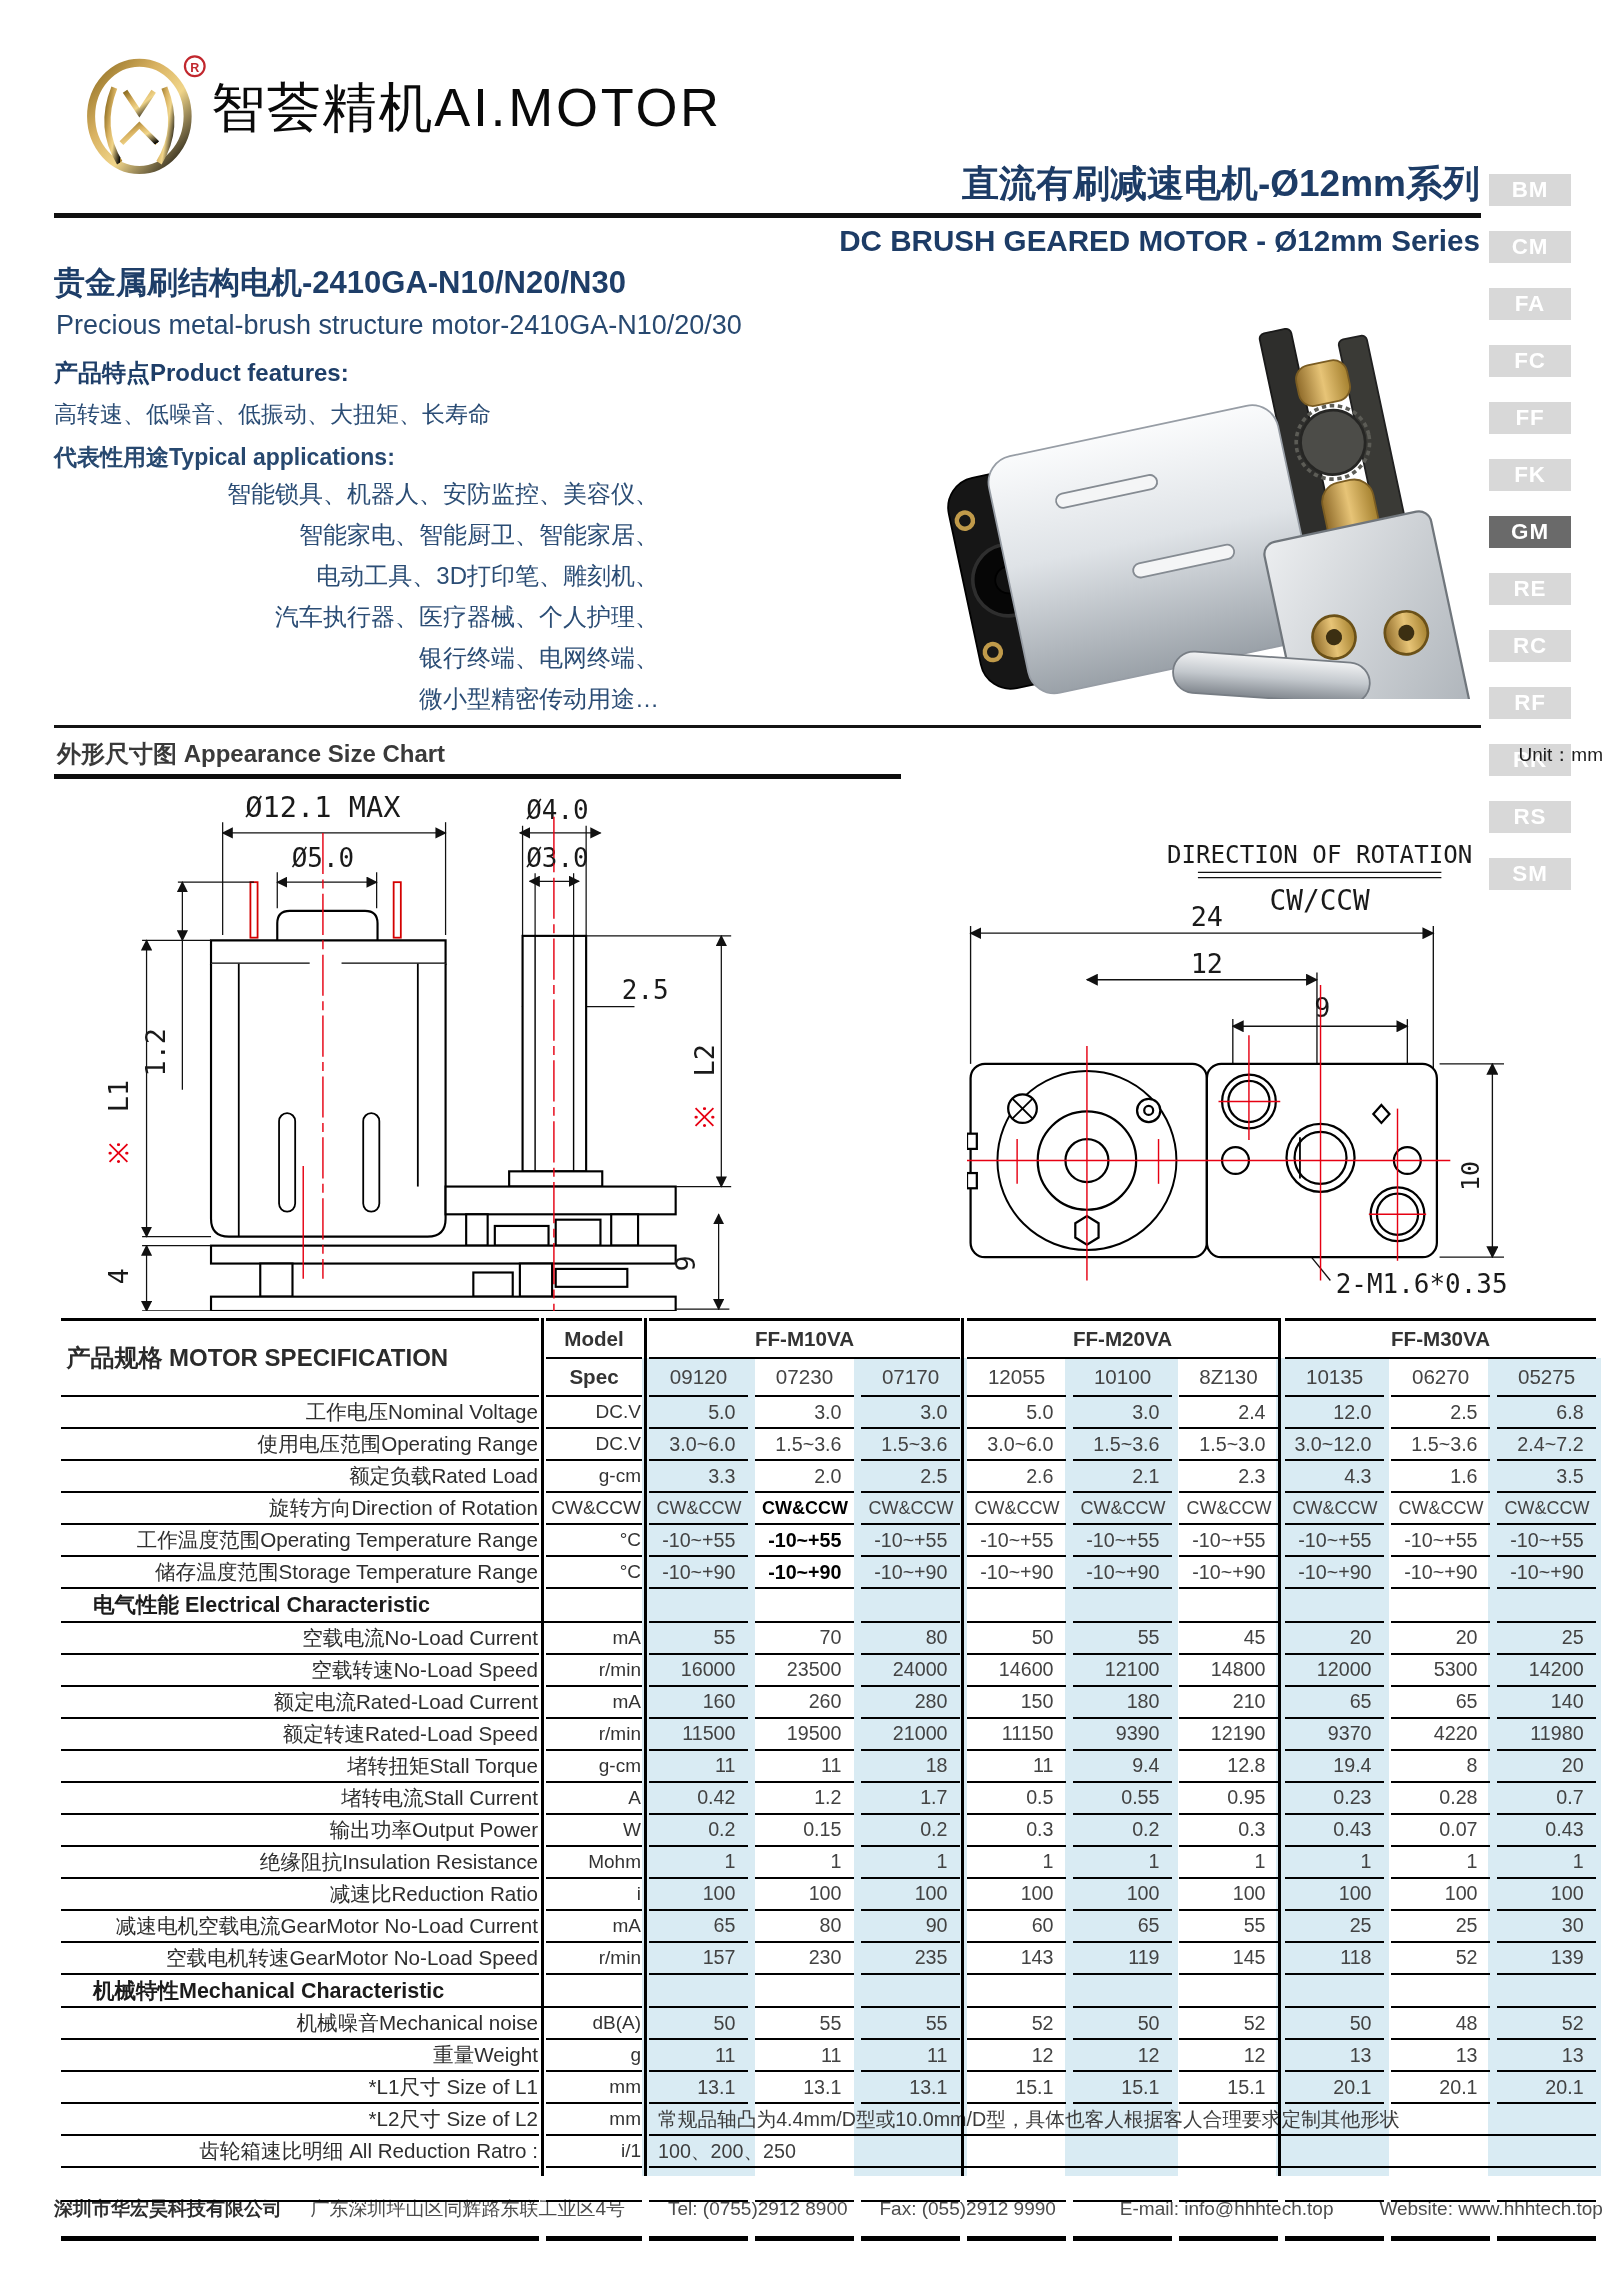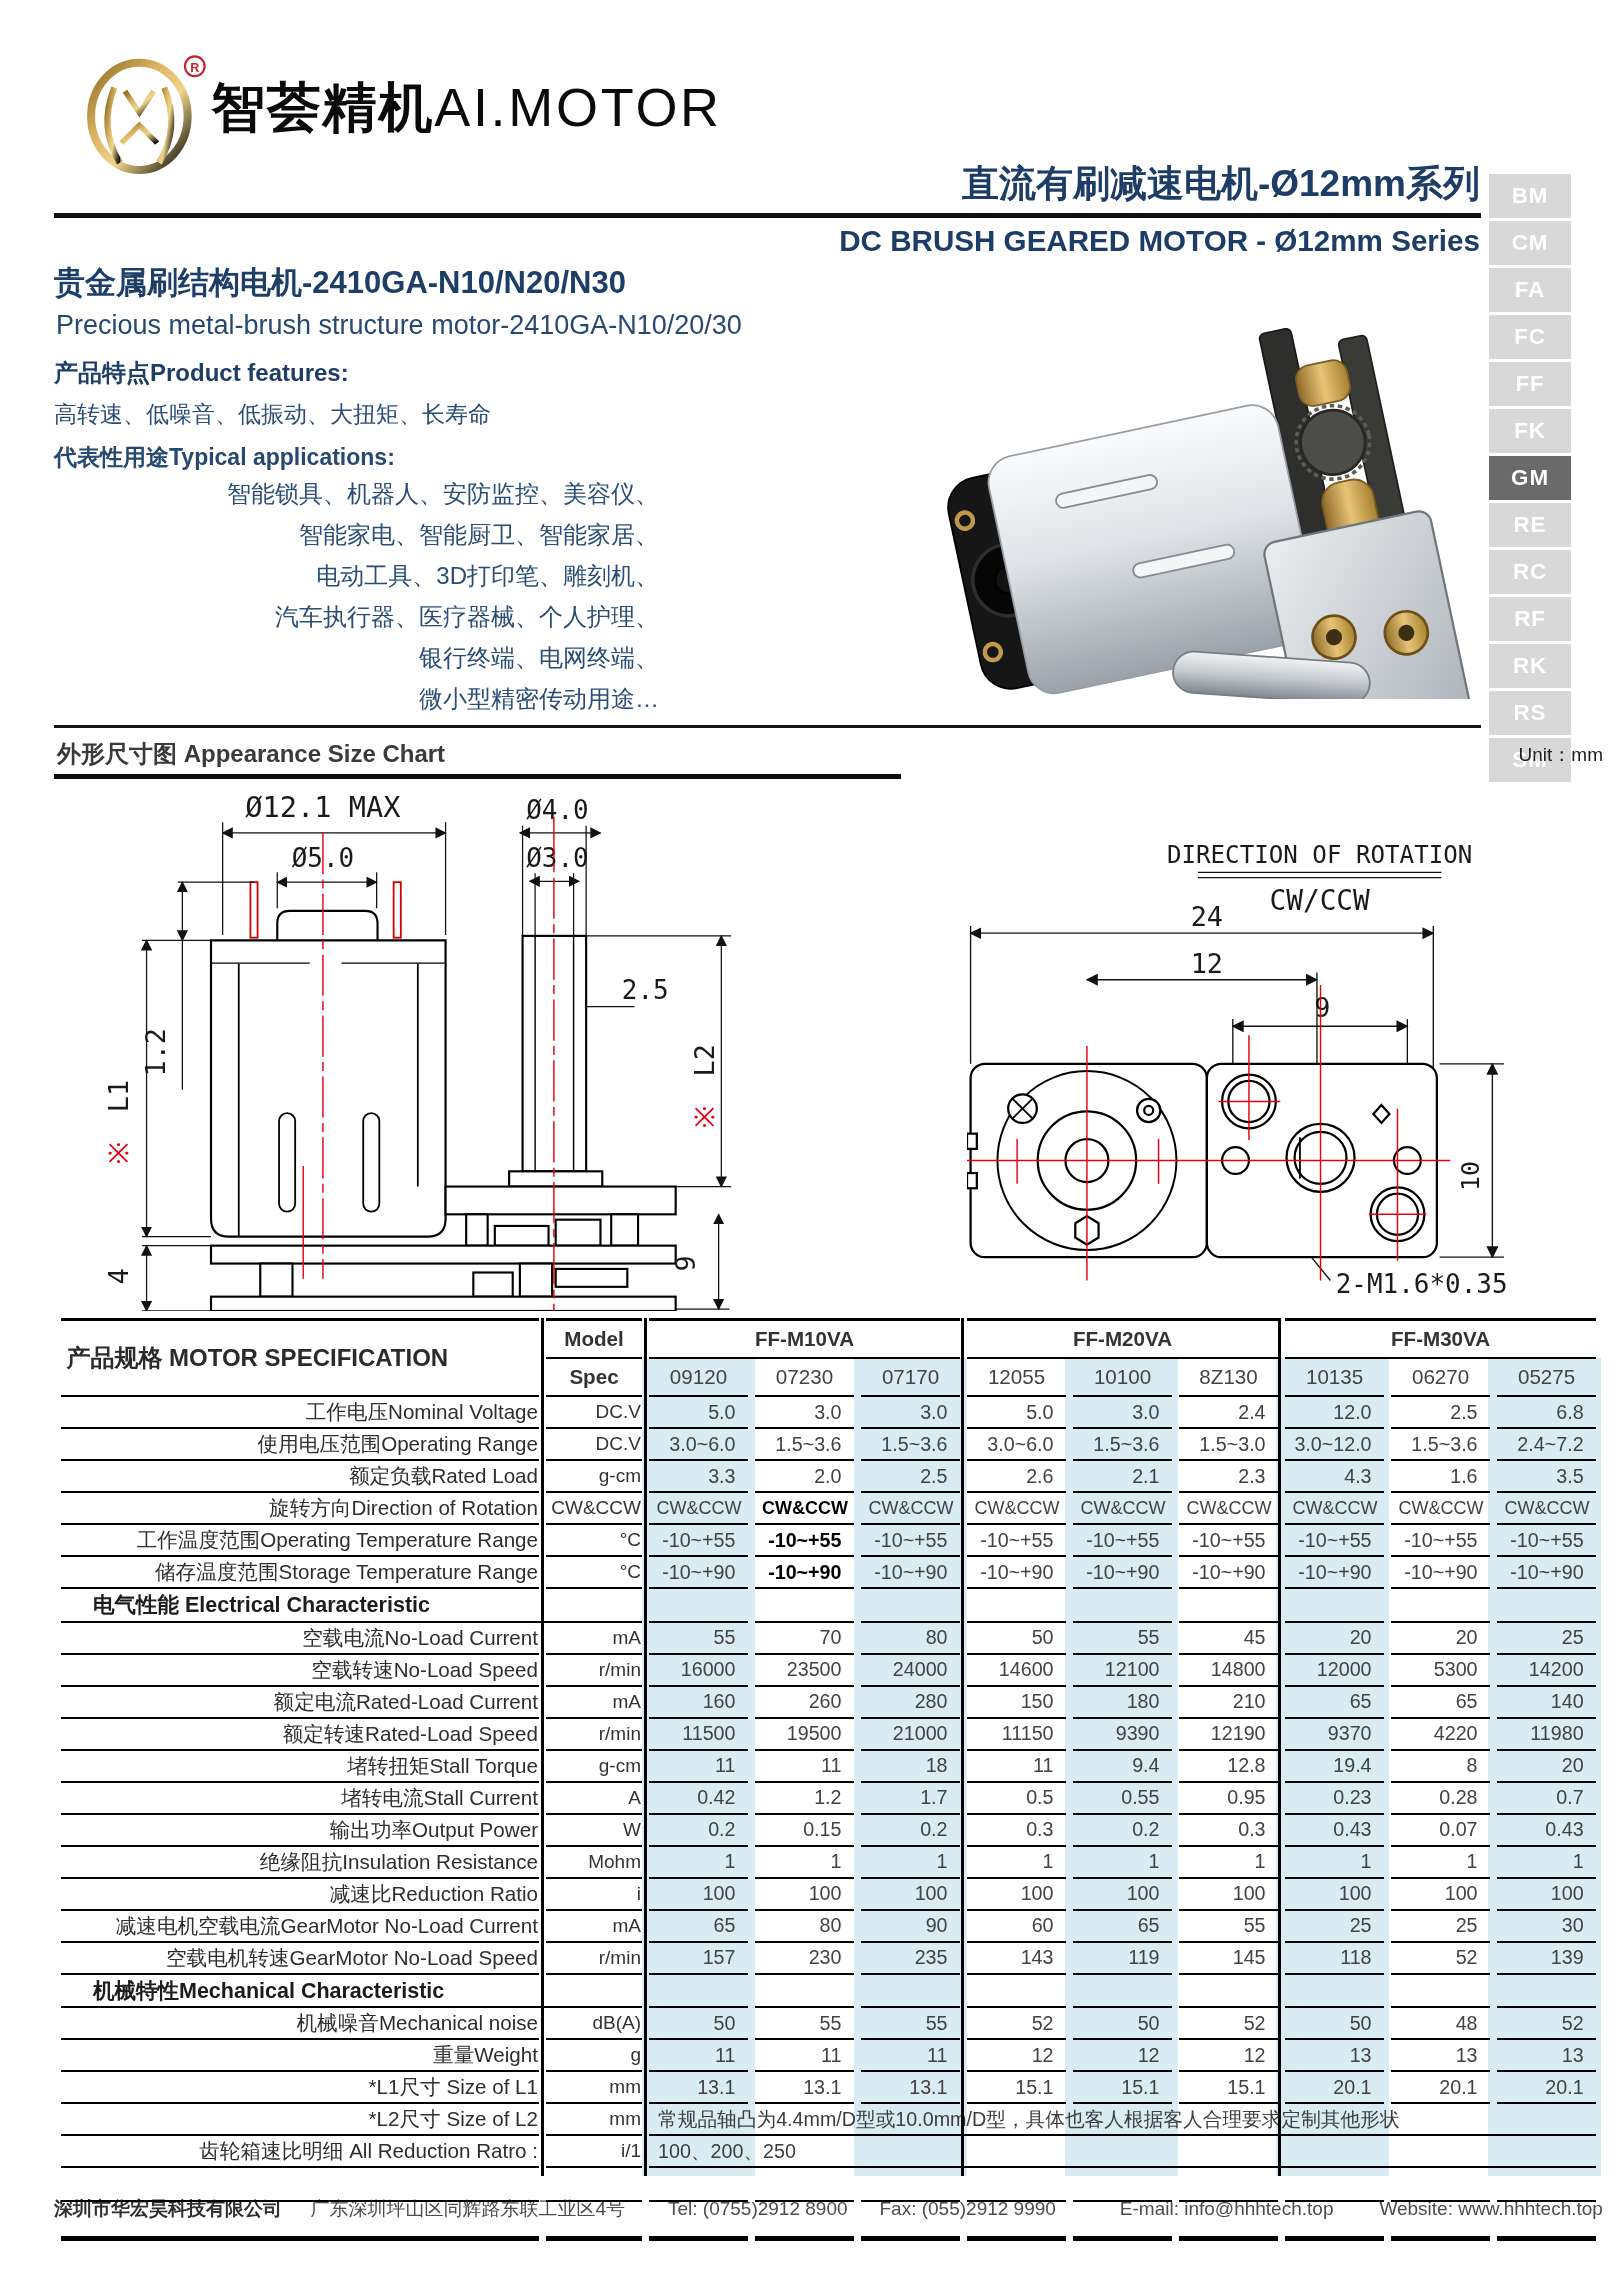--- a/index.html
+++ b/index.html
@@ -2,29 +2,29 @@
 <html style="font-size:14.3px"><head>
 <meta charset="utf-8">
 <style>
   html,body{margin:0;padding:0;background:#ffffff;}
   .sheet{position:relative;width:1622px;height:2294px;background:#fff;overflow:hidden;
          font-family:"Liberation Sans","DejaVu Sans",sans-serif;color:#222;}
   .abs{position:absolute;}
 
   
   .brand-text{position:absolute;left:211px;top:72px;font-size:54px;color:#0a0a0a;white-space:nowrap;}
-  .brand-text .zh{font-weight:700;letter-spacing:1.8px;}
+  .brand-text .zh{font-weight:400;letter-spacing:1.8px;}
   .brand-text .en{font-weight:400;letter-spacing:2.7px;}
   .series-zh{position:absolute;right:142px;top:159px;font-size:37px;font-weight:700;color:#1d3c66;white-space:nowrap;}
   .title-rule{position:absolute;left:54px;top:213px;width:1427px;height:4.5px;background:#101010;}
   .series-en{position:absolute;right:142px;top:224px;font-size:29.6px;font-weight:700;color:#1d3c66;white-space:nowrap;}
 
   
   .sidebar{position:absolute;left:1489px;top:174px;width:82px;}
-  .tab{height:44px;margin-bottom:3px;background:#d8d8d8;color:#ffffff;font-weight:700;font-size:22.4px;
+  .tab{height:32px;margin-bottom:25px;background:#d8d8d8;color:#ffffff;font-weight:700;font-size:22.4px;
        display:flex;align-items:center;justify-content:center;letter-spacing:0.9px;}
   .tab.active{background:#6a6a6a;}
 
   
   .p-title-zh{position:absolute;left:54px;top:262px;font-size:31px;font-weight:700;color:#1e3e68;white-space:nowrap;}
   .p-title-en{position:absolute;left:56px;top:310px;font-size:27px;color:#27486f;white-space:nowrap;}
   .f-label{position:absolute;left:54px;top:357px;font-size:24px;font-weight:700;color:#1e3e68;}
   .f-text{position:absolute;left:54px;top:399px;font-size:23px;color:#2b4d75;}
   .a-label{position:absolute;left:54px;top:442px;font-size:23px;font-weight:700;color:#27486f;}
   .apps{position:absolute;left:54px;top:473px;width:605px;text-align:right;font-size:24px;line-height:41px;color:#2b4d75;}

